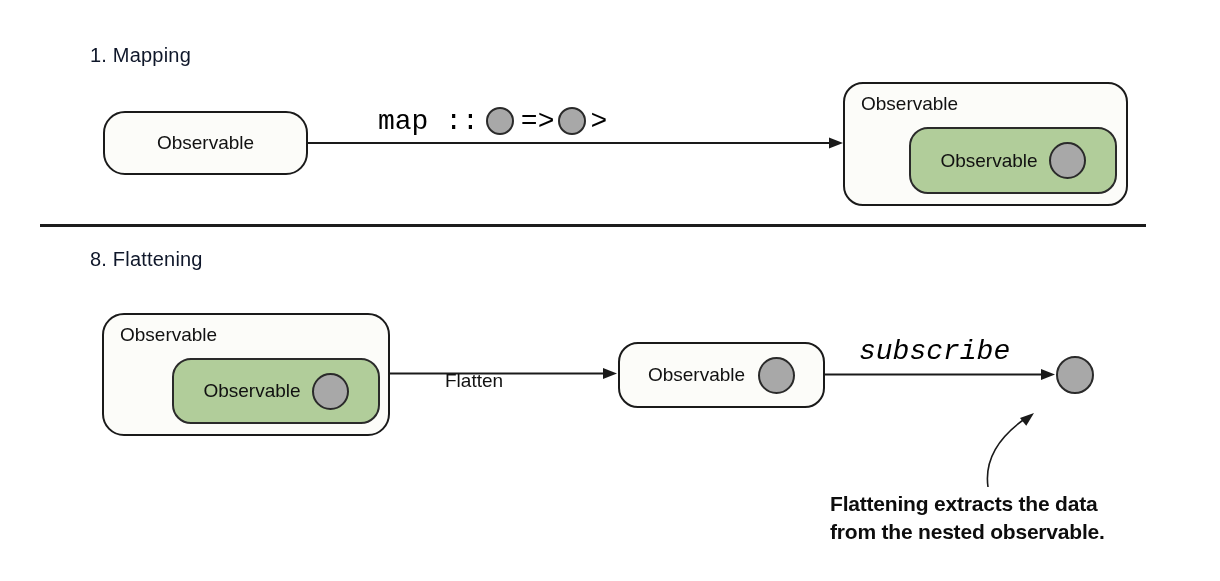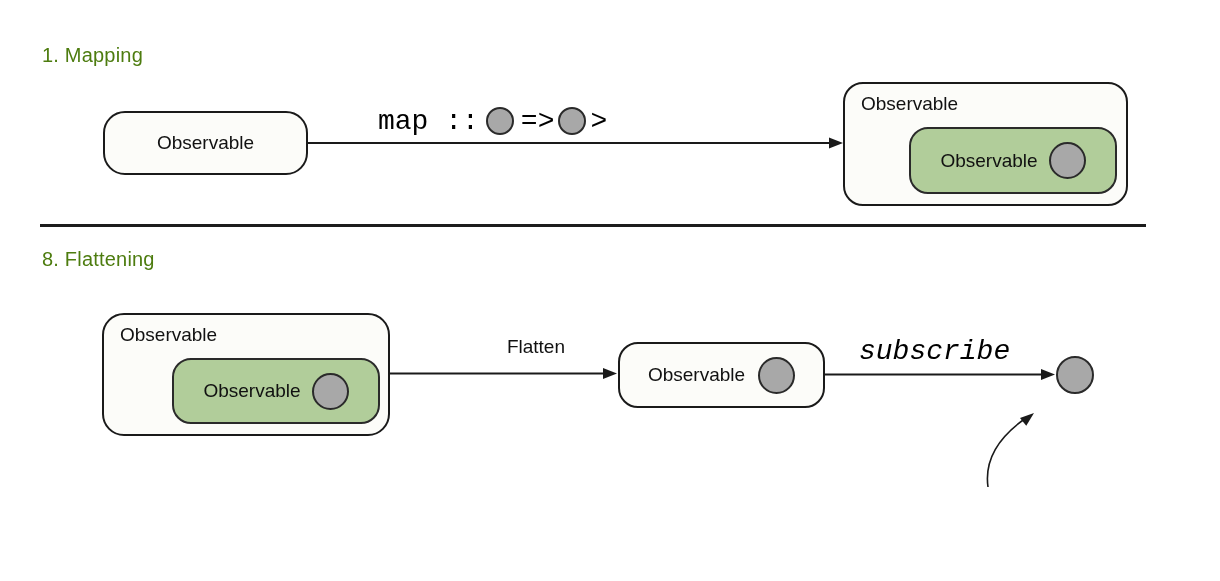--- a/index.html
+++ b/index.html
@@ -14,22 +14,23 @@
     position:relative;
     width:1220px;height:581px;
     background:#ffffff;
     font-family:"Liberation Sans", sans-serif;
     color:var(--text);
     overflow:hidden;
   }
   .abs{position:absolute;}
   .heading{
     font-size:20px;
-    color:#4d7c0f;
+    color:#0f172a;
     letter-spacing:0.2px;
+    margin-left:48px;
   }
   .obox{
     position:absolute;
     background:var(--box_fill);
     border:2px solid var(--stroke);
     box-sizing:border-box;
   }
   .pill{
     border-radius:22px;
     display:flex;align-items:center;justify-content:center;
@@ -62,21 +63,22 @@
     font-family:"Liberation Mono","DejaVu Sans Mono",monospace;
     font-size:28px;
     color:#000;
   }
   .map-sig{
     display:flex;align-items:center;
     white-space:pre;
   }
   .arrow-label-sans{
     font-size:19px;
-    text-align:right;
+    text-align:left;
+    margin-top:34px;
   }
   .divider{
     position:absolute;
     background:#1c1c1c;
     height:2.5px;
   }
   .annotation{
     font-weight:bold;
     font-size:21px;
     line-height:28px;
@@ -144,14 +146,18 @@
 
   <div class="obox flex-center" style="left:618px;top:342px;width:207px;height:66px;border-radius:20px;gap:13px;font-size:19px;">
     <span>Observable</span>
     <span class="data-circle c37"></span>
   </div>
 
   <div class="abs mono" style="left:859px;top:336px;width:160px;font-style:italic;">subscribe</div>
 
   <div class="abs data-circle" style="left:1056px;top:356px;width:38px;height:38px;"></div>
 
+  <div class="abs annotation" style="left:830px;top:490px;">
+    <div>Flattening extracts the data</div>
+    <div>from the nested observable.</div>
+  </div>
 
 </div>
 
 </body></html>

